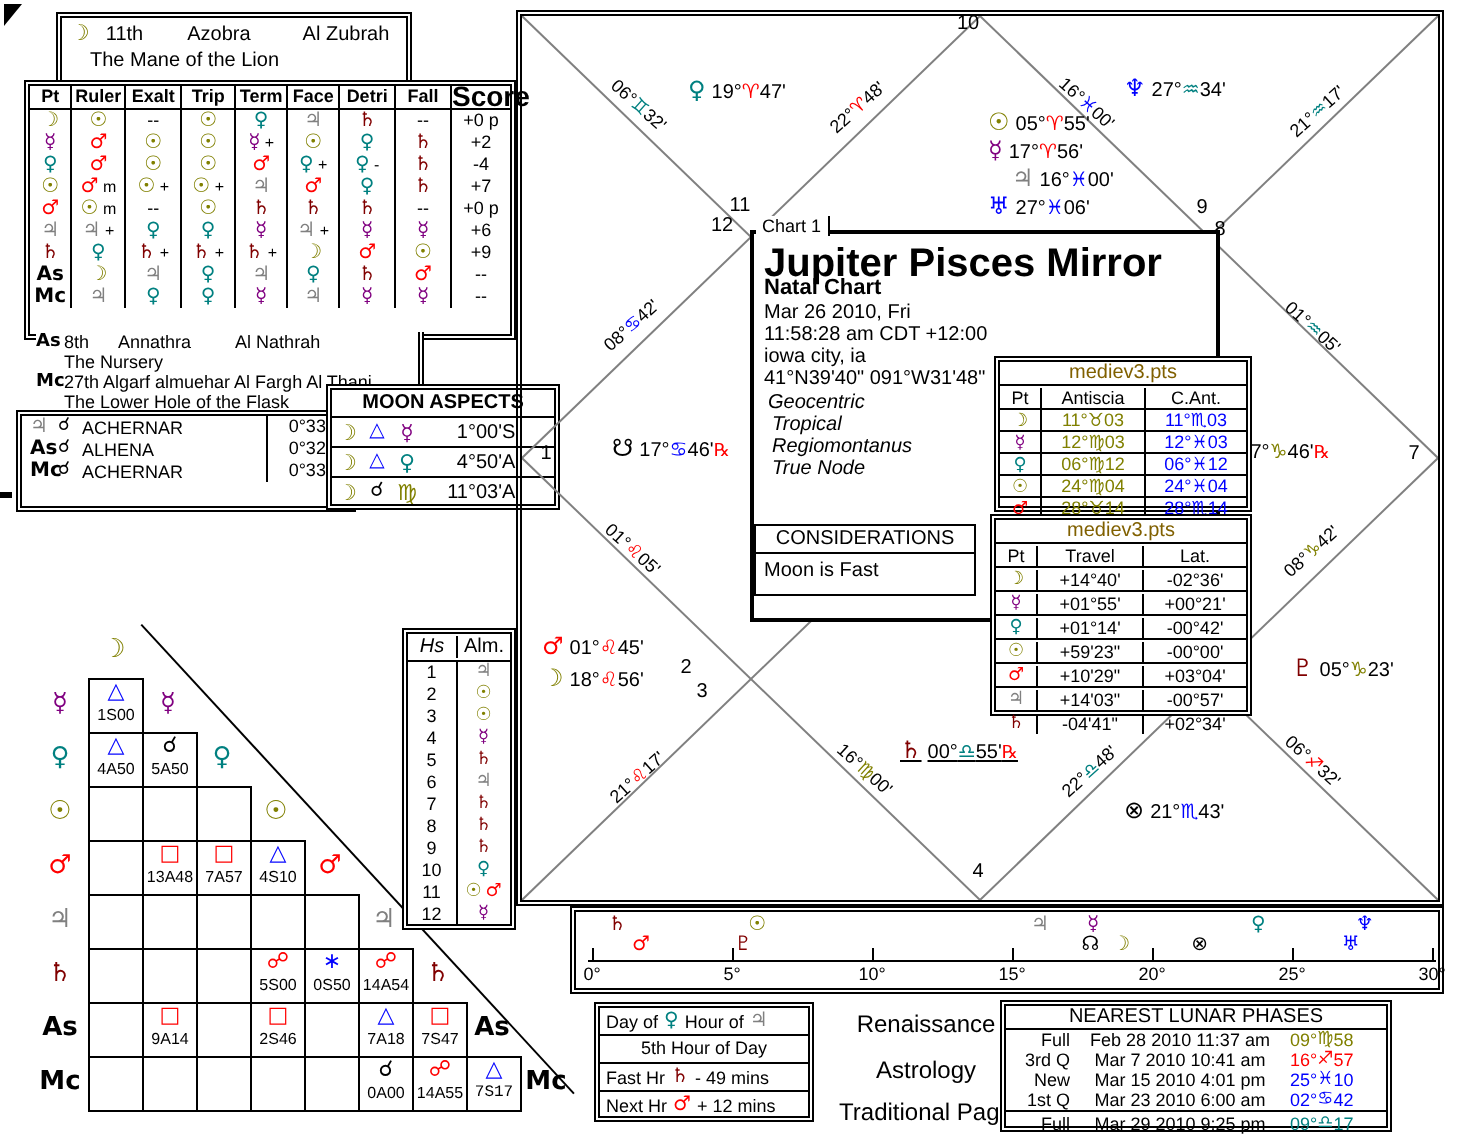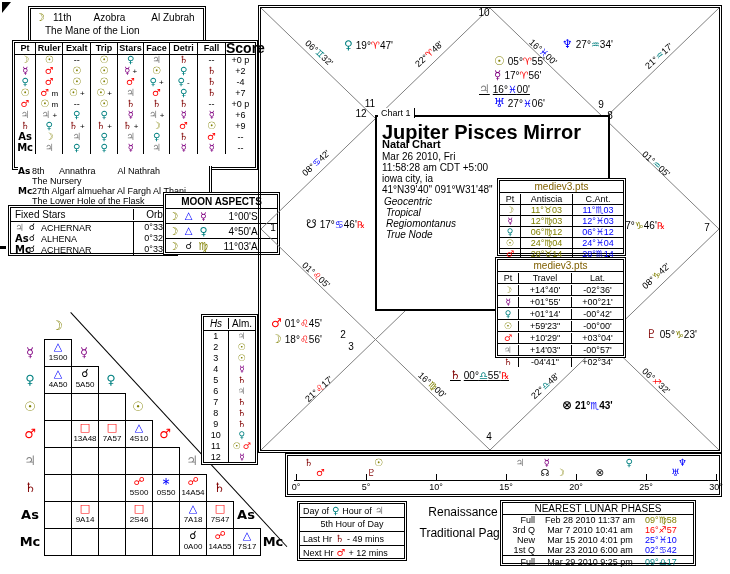--- a/index.html
+++ b/index.html
@@ -86,21 +86,21 @@
             <div class="ctr" style="height: 11px; line-height: 11px; font-size: 9px; white-space: nowrap;"><span class="glyph" style="color: rgb(128, 128, 0); font-size: 10px;">☉</span></div>
             <div class="ctr" style="height: 11px; line-height: 11px; font-size: 9px; white-space: nowrap;"><span class="glyph" style="color: rgb(128, 128, 0); font-size: 10px;">☉</span></div>
             <div class="ctr" style="height: 11px; line-height: 11px; font-size: 9px; white-space: nowrap;"><span class="glyph" style="color: rgb(128, 128, 0); font-size: 10px;">☉</span><span style="font-size: 8px;"> +</span></div>
             <div class="ctr" style="height: 11px; line-height: 11px; font-size: 9px; white-space: nowrap;"><span class="glyph" style="color: rgb(128, 128, 0); font-size: 10px;">☉</span></div>
             <div class="ctr" style="height: 11px; line-height: 11px; font-size: 9px; white-space: nowrap;"><span class="glyph" style="color: rgb(0, 128, 128); font-size: 10px;">♀</span></div>
             <div class="ctr" style="height: 11px; line-height: 11px; font-size: 9px; white-space: nowrap;"><span class="glyph" style="color: rgb(128, 0, 0); font-size: 10px;">♄</span><span style="font-size: 8px;"> +</span></div>
             <div class="ctr" style="height: 11px; line-height: 11px; font-size: 9px; white-space: nowrap;"><span class="glyph" style="color: rgb(0, 128, 128); font-size: 10px;">♀</span></div>
             <div class="ctr" style="height: 11px; line-height: 11px; font-size: 9px; white-space: nowrap;"><span class="glyph" style="color: rgb(0, 128, 128); font-size: 10px;">♀</span></div>
           </div>
           <div style="width: 26px; border-left: 1px solid rgb(0, 0, 0);">
-            <div class="ctr b" style="height: 11px; line-height: 11px; font-size: 9px; border-bottom: 1px solid rgb(0, 0, 0);">Stars</div>
+            <div class="ctr b" style="height: 11px; line-height: 11px; font-size: 9px; border-bottom: 1px solid rgb(0, 0, 0);">Term</div>
             <div class="ctr" style="height: 11px; line-height: 11px; font-size: 9px; white-space: nowrap;"><span class="glyph" style="color: rgb(0, 128, 128); font-size: 10px;">♀</span></div>
             <div class="ctr" style="height: 11px; line-height: 11px; font-size: 9px; white-space: nowrap;"><span class="glyph" style="color: rgb(128, 0, 128); font-size: 10px;">☿</span><span style="font-size: 8px;"> +</span></div>
             <div class="ctr" style="height: 11px; line-height: 11px; font-size: 9px; white-space: nowrap;"><span class="glyph" style="color: rgb(255, 0, 0); font-size: 10px;">♂</span></div>
             <div class="ctr" style="height: 11px; line-height: 11px; font-size: 9px; white-space: nowrap;"><span class="glyph" style="color: rgb(128, 128, 128); font-size: 10px;">♃</span></div>
             <div class="ctr" style="height: 11px; line-height: 11px; font-size: 9px; white-space: nowrap;"><span class="glyph" style="color: rgb(128, 0, 0); font-size: 10px;">♄</span></div>
             <div class="ctr" style="height: 11px; line-height: 11px; font-size: 9px; white-space: nowrap;"><span class="glyph" style="color: rgb(128, 0, 128); font-size: 10px;">☿</span></div>
             <div class="ctr" style="height: 11px; line-height: 11px; font-size: 9px; white-space: nowrap;"><span class="glyph" style="color: rgb(128, 0, 0); font-size: 10px;">♄</span><span style="font-size: 8px;"> +</span></div>
             <div class="ctr" style="height: 11px; line-height: 11px; font-size: 9px; white-space: nowrap;"><span class="glyph" style="color: rgb(128, 128, 128); font-size: 10px;">♃</span></div>
             <div class="ctr" style="height: 11px; line-height: 11px; font-size: 9px; white-space: nowrap;"><span class="glyph" style="color: rgb(128, 0, 128); font-size: 10px;">☿</span></div>
           </div>
@@ -165,24 +165,20 @@
         <div style="height: 10px; font-size: 9px; padding-left: 14px;">The Nursery</div>
         <div class="row" style="height: 10px; font-size: 9px;">
           <span class="glyph" style="color: rgb(0, 0, 0); font-size: 9px; font-weight: bold; width: 14px; display: inline-block;">Mc</span>
           <span style="white-space: pre;">27th Algarf almuehar Al Fargh Al Thani</span>
         </div>
         <div style="height: 10px; font-size: 9px; padding-left: 14px;">The Lower Hole of the Flask</div>
       </div>
   </div>
 
   <div class="box" style="left:8px;top:205px;width:170px;height:51px;">
-    <div class="row" style="border-bottom:1px solid #000;height:13px;">
-      <span class="cell" style="width:122px;padding-left:4px;">Fixed Stars</span>
-      <span class="cell ctr" style="width:42px;border-left:1px solid #000;">Orb</span>
-    </div>
     <div id="fixed-stars-rows">
         <div class="row" style="height: 11px; font-size: 9px;">
           <div class="row cell" style="width: 122px; padding-left: 4px; height: 11px;">
             <span class="glyph" style="color: rgb(128, 128, 128); font-size: 10px; width: 14px; display: inline-block;">♃</span>
             <span class="glyph" style="color: rgb(0, 0, 0); font-size: 9px; width: 12px; display: inline-block;">☌</span>
             <span>ACHERNAR</span>
           </div>
           <div class="ctr cell" style="width: 42px; border-left: 1px solid rgb(0, 0, 0); height: 11px; line-height: 11px;">0°33'</div>
         </div>
         <div class="row" style="height: 11px; font-size: 9px;">
@@ -264,39 +260,39 @@
       <div class="cuspLbl" style="left: 656px; top: 381px; transform: translate(-50%, -50%) rotate(42deg);"><span style="font-size: 9px;">06°</span><span class="glyph" style="color: rgb(255, 0, 0); font-size: 9px;">♐</span><span style="font-size: 9px;">32'</span></div>
       <div class="cuspLbl" style="left: 656px; top: 276px; transform: translate(-50%, -50%) rotate(-42deg);"><span style="font-size: 9px;">08°</span><span class="glyph" style="color: rgb(128, 128, 0); font-size: 9px;">♑</span><span style="font-size: 9px;">42'</span></div>
       <div class="cuspLbl" style="left: 656px; top: 164px; transform: translate(-50%, -50%) rotate(42deg);"><span style="font-size: 9px;">01°</span><span class="glyph" style="color: rgb(0, 128, 128); font-size: 9px;">♒</span><span style="font-size: 9px;">05'</span></div>
       <div class="cuspLbl" style="left: 659px; top: 56px; transform: translate(-50%, -50%) rotate(-42deg);"><span style="font-size: 9px;">21°</span><span class="glyph" style="color: rgb(0, 128, 128); font-size: 9px;">♒</span><span style="font-size: 9px;">17'</span></div>
       <div class="cuspLbl" style="left: 543px; top: 52px; transform: translate(-50%, -50%) rotate(42deg);"><span style="font-size: 9px;">16°</span><span class="glyph" style="color: rgb(0, 0, 255); font-size: 9px;">♓</span><span style="font-size: 9px;">00'</span></div>
       <div class="cuspLbl" style="left: 429px; top: 54px; transform: translate(-50%, -50%) rotate(-42deg);"><span style="font-size: 9px;">22°</span><span class="glyph" style="color: rgb(255, 0, 0); font-size: 9px;">♈</span><span style="font-size: 9px;">48'</span></div>
       <div class="cuspLbl" style="left: 319px; top: 53px; transform: translate(-50%, -50%) rotate(42deg);"><span style="font-size: 9px;">06°</span><span class="glyph" style="color: rgb(0, 128, 128); font-size: 9px;">♊</span><span style="font-size: 9px;">32'</span></div>
       <div class="planetLine" style="left: 344px; top: 39px;"><span class="glyph" style="color: rgb(0, 128, 128); font-size: 12px; margin-right: 3px;">♀</span><span style="font-size: 10px;">19°</span><span class="glyph" style="color: rgb(255, 0, 0); font-size: 10px;">♈</span><span style="font-size: 10px;">47'</span></div>
       <div class="planetLine" style="left: 494px; top: 55px;"><span class="glyph" style="color: rgb(128, 128, 0); font-size: 12px; margin-right: 3px;">☉</span><span style="font-size: 10px;">05°</span><span class="glyph" style="color: rgb(255, 0, 0); font-size: 10px;">♈</span><span style="font-size: 10px;">55'</span></div>
       <div class="planetLine" style="left: 494px; top: 69px;"><span class="glyph" style="color: rgb(128, 0, 128); font-size: 12px; margin-right: 3px;">☿</span><span style="font-size: 10px;">17°</span><span class="glyph" style="color: rgb(255, 0, 0); font-size: 10px;">♈</span><span style="font-size: 10px;">56'</span></div>
-      <div class="planetLine" style="left: 479px; top: 83px; text-decoration: underline;"><span class="glyph" style="color: rgb(128, 128, 128); font-size: 12px; margin-right: 3px;">♃</span><span style="font-size: 10px;">16°</span><span class="glyph" style="color: rgb(0, 0, 255); font-size: 10px;">♓</span><span style="font-size: 10px;">00'</span></div>
+      <div class="planetLine" style="left: 506px; top: 83px;"><span class="glyph" style="color: rgb(128, 128, 128); font-size: 12px; margin-right: 3px;">♃</span><span style="font-size: 10px;">16°</span><span class="glyph" style="color: rgb(0, 0, 255); font-size: 10px;">♓</span><span style="font-size: 10px;">00'</span></div>
       <div class="planetLine" style="left: 494px; top: 97px;"><span class="glyph" style="color: rgb(0, 0, 255); font-size: 12px; margin-right: 3px;">♅</span><span style="font-size: 10px;">27°</span><span class="glyph" style="color: rgb(0, 0, 255); font-size: 10px;">♓</span><span style="font-size: 10px;">06'</span></div>
       <div class="planetLine" style="left: 562px; top: 38px;"><span class="glyph" style="color: rgb(0, 0, 255); font-size: 12px; margin-right: 3px;">♆</span><span style="font-size: 10px;">27°</span><span class="glyph" style="color: rgb(0, 128, 128); font-size: 10px;">♒</span><span style="font-size: 10px;">34'</span></div>
       <div class="planetLine" style="left: 606px; top: 219px;"><span class="glyph" style="color: rgb(0, 0, 0); font-size: 12px; margin-right: 3px;">☊</span><span style="font-size: 10px;">17°</span><span class="glyph" style="color: rgb(128, 128, 0); font-size: 10px;">♑</span><span style="font-size: 10px;">46'</span><span class="glyph" style="color: rgb(255, 0, 0); font-size: 9px;">℞</span></div>
       <div class="planetLine" style="left: 646px; top: 328px;"><span class="glyph" style="color: rgb(128, 0, 0); font-size: 12px; margin-right: 3px;">♇</span><span style="font-size: 10px;">05°</span><span class="glyph" style="color: rgb(128, 128, 0); font-size: 10px;">♑</span><span style="font-size: 10px;">23'</span></div>
-      <div class="planetLine" style="left: 562px; top: 399px; font-weight: bold;"><span class="glyph" style="color: rgb(0, 0, 0); font-size: 12px; margin-right: 3px;">⊗</span><span style="font-size: 10px;">21°</span><span class="glyph" style="color: rgb(0, 0, 255); font-size: 10px;">♏</span><span style="font-size: 10px;">43'</span></div>
+      <div class="planetLine" style="left: 562px; top: 399px;"><span class="glyph" style="color: rgb(0, 0, 0); font-size: 12px; margin-right: 3px;">⊗</span><span style="font-size: 10px;">21°</span><span class="glyph" style="color: rgb(0, 0, 255); font-size: 10px;">♏</span><span style="font-size: 10px;">43'</span></div>
       <div class="planetLine" style="left: 450px; top: 369px; text-decoration: underline;"><span class="glyph" style="color: rgb(128, 0, 0); font-size: 12px; margin-right: 3px;">♄</span><span style="font-size: 10px;">00°</span><span class="glyph" style="color: rgb(0, 128, 128); font-size: 10px;">♎</span><span style="font-size: 10px;">55'</span><span class="glyph" style="color: rgb(255, 0, 0); font-size: 9px;">℞</span></div>
       <div class="planetLine" style="left: 306px; top: 218px;"><span class="glyph" style="color: rgb(0, 0, 0); font-size: 12px; margin-right: 3px;">☋</span><span style="font-size: 10px;">17°</span><span class="glyph" style="color: rgb(0, 0, 255); font-size: 10px;">♋</span><span style="font-size: 10px;">46'</span><span class="glyph" style="color: rgb(255, 0, 0); font-size: 9px;">℞</span></div>
       <div class="planetLine" style="left: 271px; top: 317px;"><span class="glyph" style="color: rgb(255, 0, 0); font-size: 12px; margin-right: 3px;">♂</span><span style="font-size: 10px;">01°</span><span class="glyph" style="color: rgb(255, 0, 0); font-size: 10px;">♌</span><span style="font-size: 10px;">45'</span></div>
       <div class="planetLine" style="left: 271px; top: 333px;"><span class="glyph" style="color: rgb(128, 128, 0); font-size: 12px; margin-right: 3px;">☽</span><span style="font-size: 10px;">18°</span><span class="glyph" style="color: rgb(255, 0, 0); font-size: 10px;">♌</span><span style="font-size: 10px;">56'</span></div>
     </div>
 
   <div class="box1" style="left:375px;top:115px;width:235px;height:196px;border-width:2px;">
   </div>
   <div class="abs" style="left:378px;top:108px;background:#fff;font-size:9px;padding:0 3px;border-right:1px solid #000;">Chart 1</div>
   <div class="abs" style="left:382px;top:121px;font-size:20px;font-weight:bold;">Jupiter Pisces Mirror</div>
   <div class="abs b" style="left:382px;top:138px;font-size:11px;">Natal Chart</div>
   <div class="abs" style="left:382px;top:151px;">Mar 26 2010, Fri</div>
-  <div class="abs" style="left:382px;top:162px;">11:58:28 am  CDT +5:00</div>
+  <div class="abs" style="left:382px;top:162px;">11:58:28 am  CDT +12:00</div>
   <div class="abs" style="left:382px;top:173px;">iowa city, ia</div>
   <div class="abs" style="left:382px;top:184px;">41°N39'40" 091°W31'48"</div>
   <div class="abs i" style="left:384px;top:196px;">Geocentric</div>
   <div class="abs i" style="left:386px;top:207px;">Tropical</div>
   <div class="abs i" style="left:386px;top:218px;">Regiomontanus</div>
   <div class="abs i" style="left:386px;top:229px;">True Node</div>
 
   <div class="box" style="left:497px;top:178px;width:129px;height:78px;">
     <div class="ctr" style="height:11px;line-height:11px;border-bottom:1px solid #000;color:#806000;">mediev3.pts</div>
     <div id="antiscia-rows">
@@ -382,20 +378,24 @@
           <div class="ctr" style="width: 51px; border-left: 1px solid rgb(0, 0, 0); line-height: 10px;">-00°57'</div>
         </div>
         <div class="row" style="height: 11px; font-size: 9px; border-top: 1px solid rgb(0, 0, 0);">
           <div class="ctr" style="width: 20px;"><span class="glyph" style="color: rgb(128, 0, 0); font-size: 9px;">♄</span></div>
           <div class="ctr" style="width: 52px; border-left: 1px solid rgb(0, 0, 0); line-height: 10px;">-04'41"</div>
           <div class="ctr" style="width: 51px; border-left: 1px solid rgb(0, 0, 0); line-height: 10px;">+02°34'</div>
         </div>
       </div>
   </div>
 
+  <div class="box1" style="left:377px;top:262px;width:111px;height:36px;">
+    <div class="ctr" style="border-bottom:1px solid #000;height:13px;line-height:13px;">CONSIDERATIONS</div>
+    <div style="padding:3px 0 0 4px;">Moon is Fast</div>
+  </div>
 
   <div id="aspect-grid" class="abs" style="left:20px;top:310px;width:272px;height:248px;">
       <div class="diagGl" style="left: 37px; top: 15px;"><span class="glyph" style="color: rgb(128, 128, 0); font-size: 13px;">☽</span></div>
       <div class="diagGl" style="left: 10px; top: 42px;"><span class="glyph" style="color: rgb(128, 0, 128); font-size: 13px;">☿</span></div>
       <div class="diagGl" style="left: 64px; top: 42px;"><span class="glyph" style="color: rgb(128, 0, 128); font-size: 13px;">☿</span></div>
       <div class="diagGl" style="left: 10px; top: 69px;"><span class="glyph" style="color: rgb(0, 128, 128); font-size: 13px;">♀</span></div>
       <div class="diagGl" style="left: 91px; top: 69px;"><span class="glyph" style="color: rgb(0, 128, 128); font-size: 13px;">♀</span></div>
       <div class="diagGl" style="left: 10px; top: 96px;"><span class="glyph" style="color: rgb(128, 128, 0); font-size: 13px;">☉</span></div>
       <div class="diagGl" style="left: 118px; top: 96px;"><span class="glyph" style="color: rgb(128, 128, 0); font-size: 13px;">☉</span></div>
       <div class="diagGl" style="left: 10px; top: 123px;"><span class="glyph" style="color: rgb(255, 0, 0); font-size: 13px;">♂</span></div>
@@ -628,34 +628,35 @@
   <div class="box" style="left:297px;top:501px;width:110px;height:60px;">
     <div id="hour-rows">
         <div class="row" style="height: 13px; border-bottom: 1px solid rgb(0, 0, 0); font-size: 9px; padding-left: 3px;">
           <span>Day of </span>
           <span class="glyph" style="color: rgb(0, 128, 128); font-size: 10px; margin: 0px 3px;">♀</span>
           <span>Hour of </span>
           <span class="glyph" style="color: rgb(128, 128, 128); font-size: 10px; margin-left: 3px;">♃</span>
         </div>
         <div class="ctr" style="height: 13px; line-height: 13px; border-bottom: 1px solid rgb(0, 0, 0); font-size: 9px;">5th Hour of Day</div>
         <div class="row" style="height: 13px; border-bottom: 1px solid rgb(0, 0, 0); font-size: 9px; padding-left: 3px;">
-          <span>Last Hr </span>
+          <span>Fast Hr </span>
           <span class="glyph" style="color: rgb(128, 0, 0); font-size: 10px; margin: 0px 3px;">♄</span>
           <span>- 49 mins</span>
         </div>
         <div class="row" style="height: 13px; font-size: 9px; padding-left: 3px;">
           <span>Next Hr </span>
           <span class="glyph" style="color: rgb(255, 0, 0); font-size: 10px; margin: 0px 3px;">♂</span>
           <span>+ 12 mins</span>
         </div>
       </div>
   </div>
 
   <div class="abs ctr" style="left:403px;top:505px;width:120px;">
     <div style="font-size:12px;">Renaissance</div>
+    <div style="font-size:12px;margin-top:9px;">Astrology</div>
     <div style="font-size:12px;margin-top:7px;">Traditional Page</div>
   </div>
 
   <div class="box" style="left:500px;top:500px;width:196px;height:66px;">
     <div class="ctr" style="height:11px;line-height:11px;border-bottom:1px solid #000;font-size:10px;">NEAREST LUNAR PHASES</div>
     <div id="phase-rows">
         <div class="row" style="height: 10px; font-size: 9px;">
           <span style="width: 32px; text-align: right;">Full</span>
           <span style="width: 110px; text-align: center;">Feb 28 2010 11:37 am</span>
           <div class="row" style="color: rgb(128, 128, 0);">

